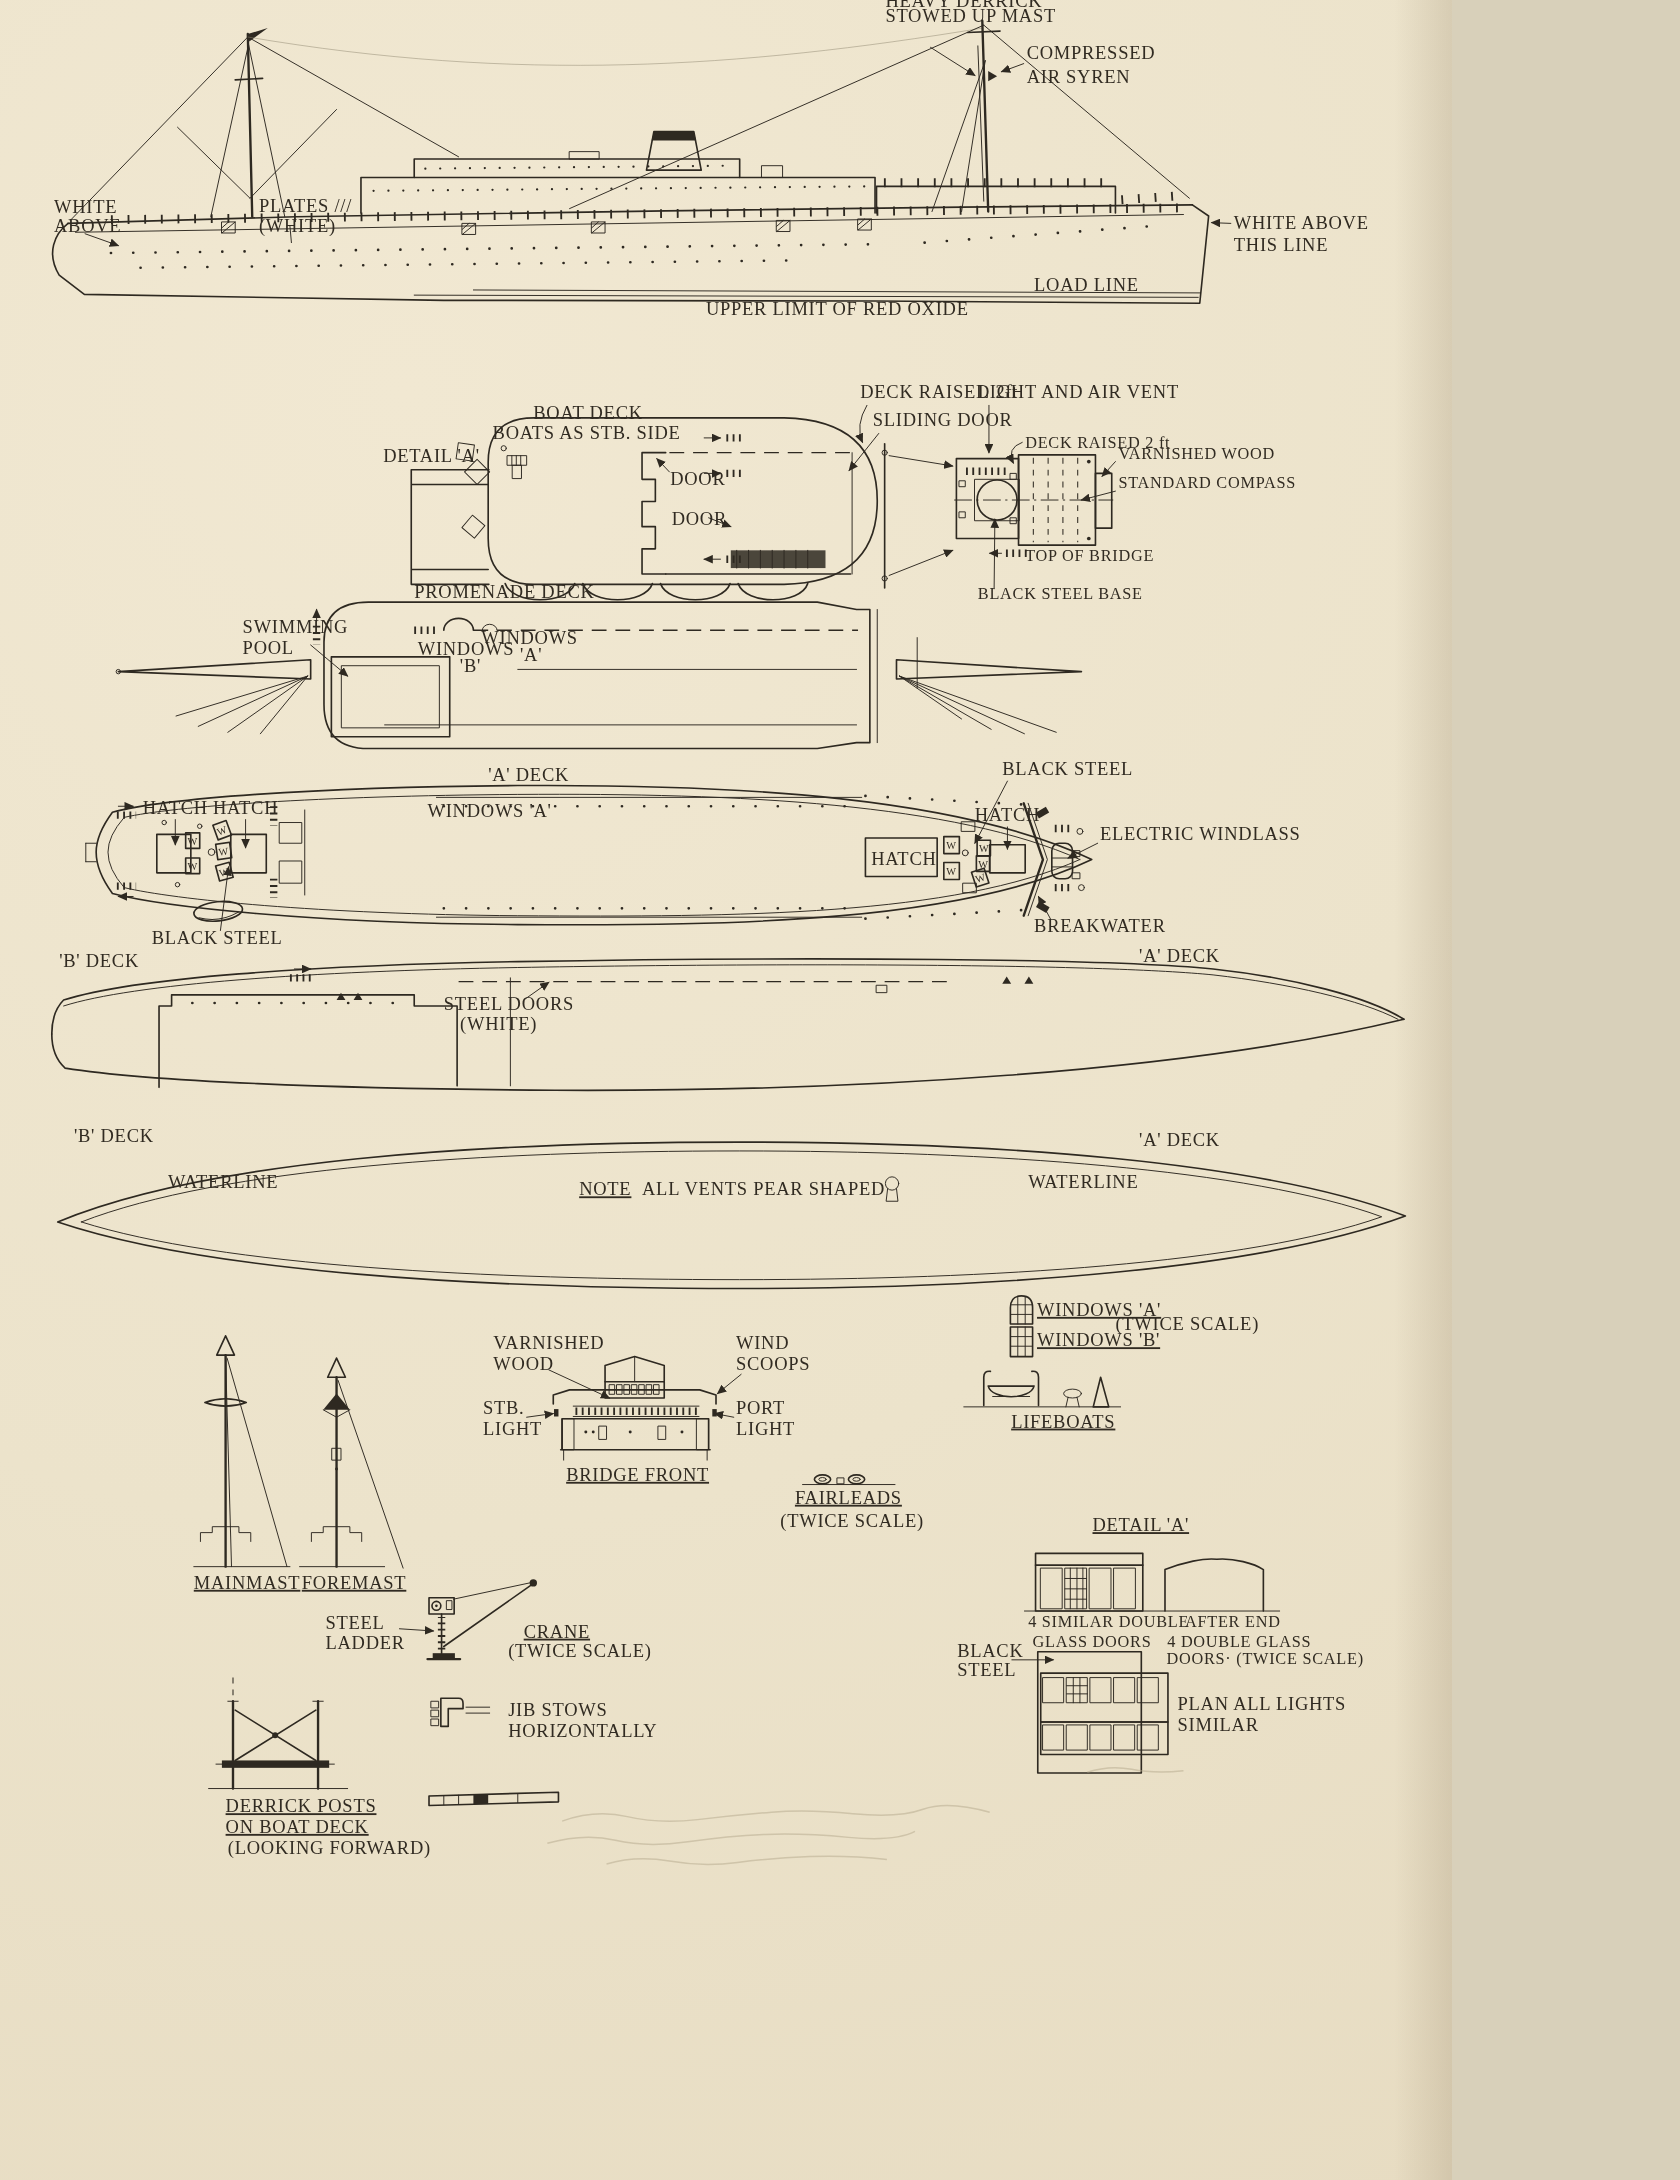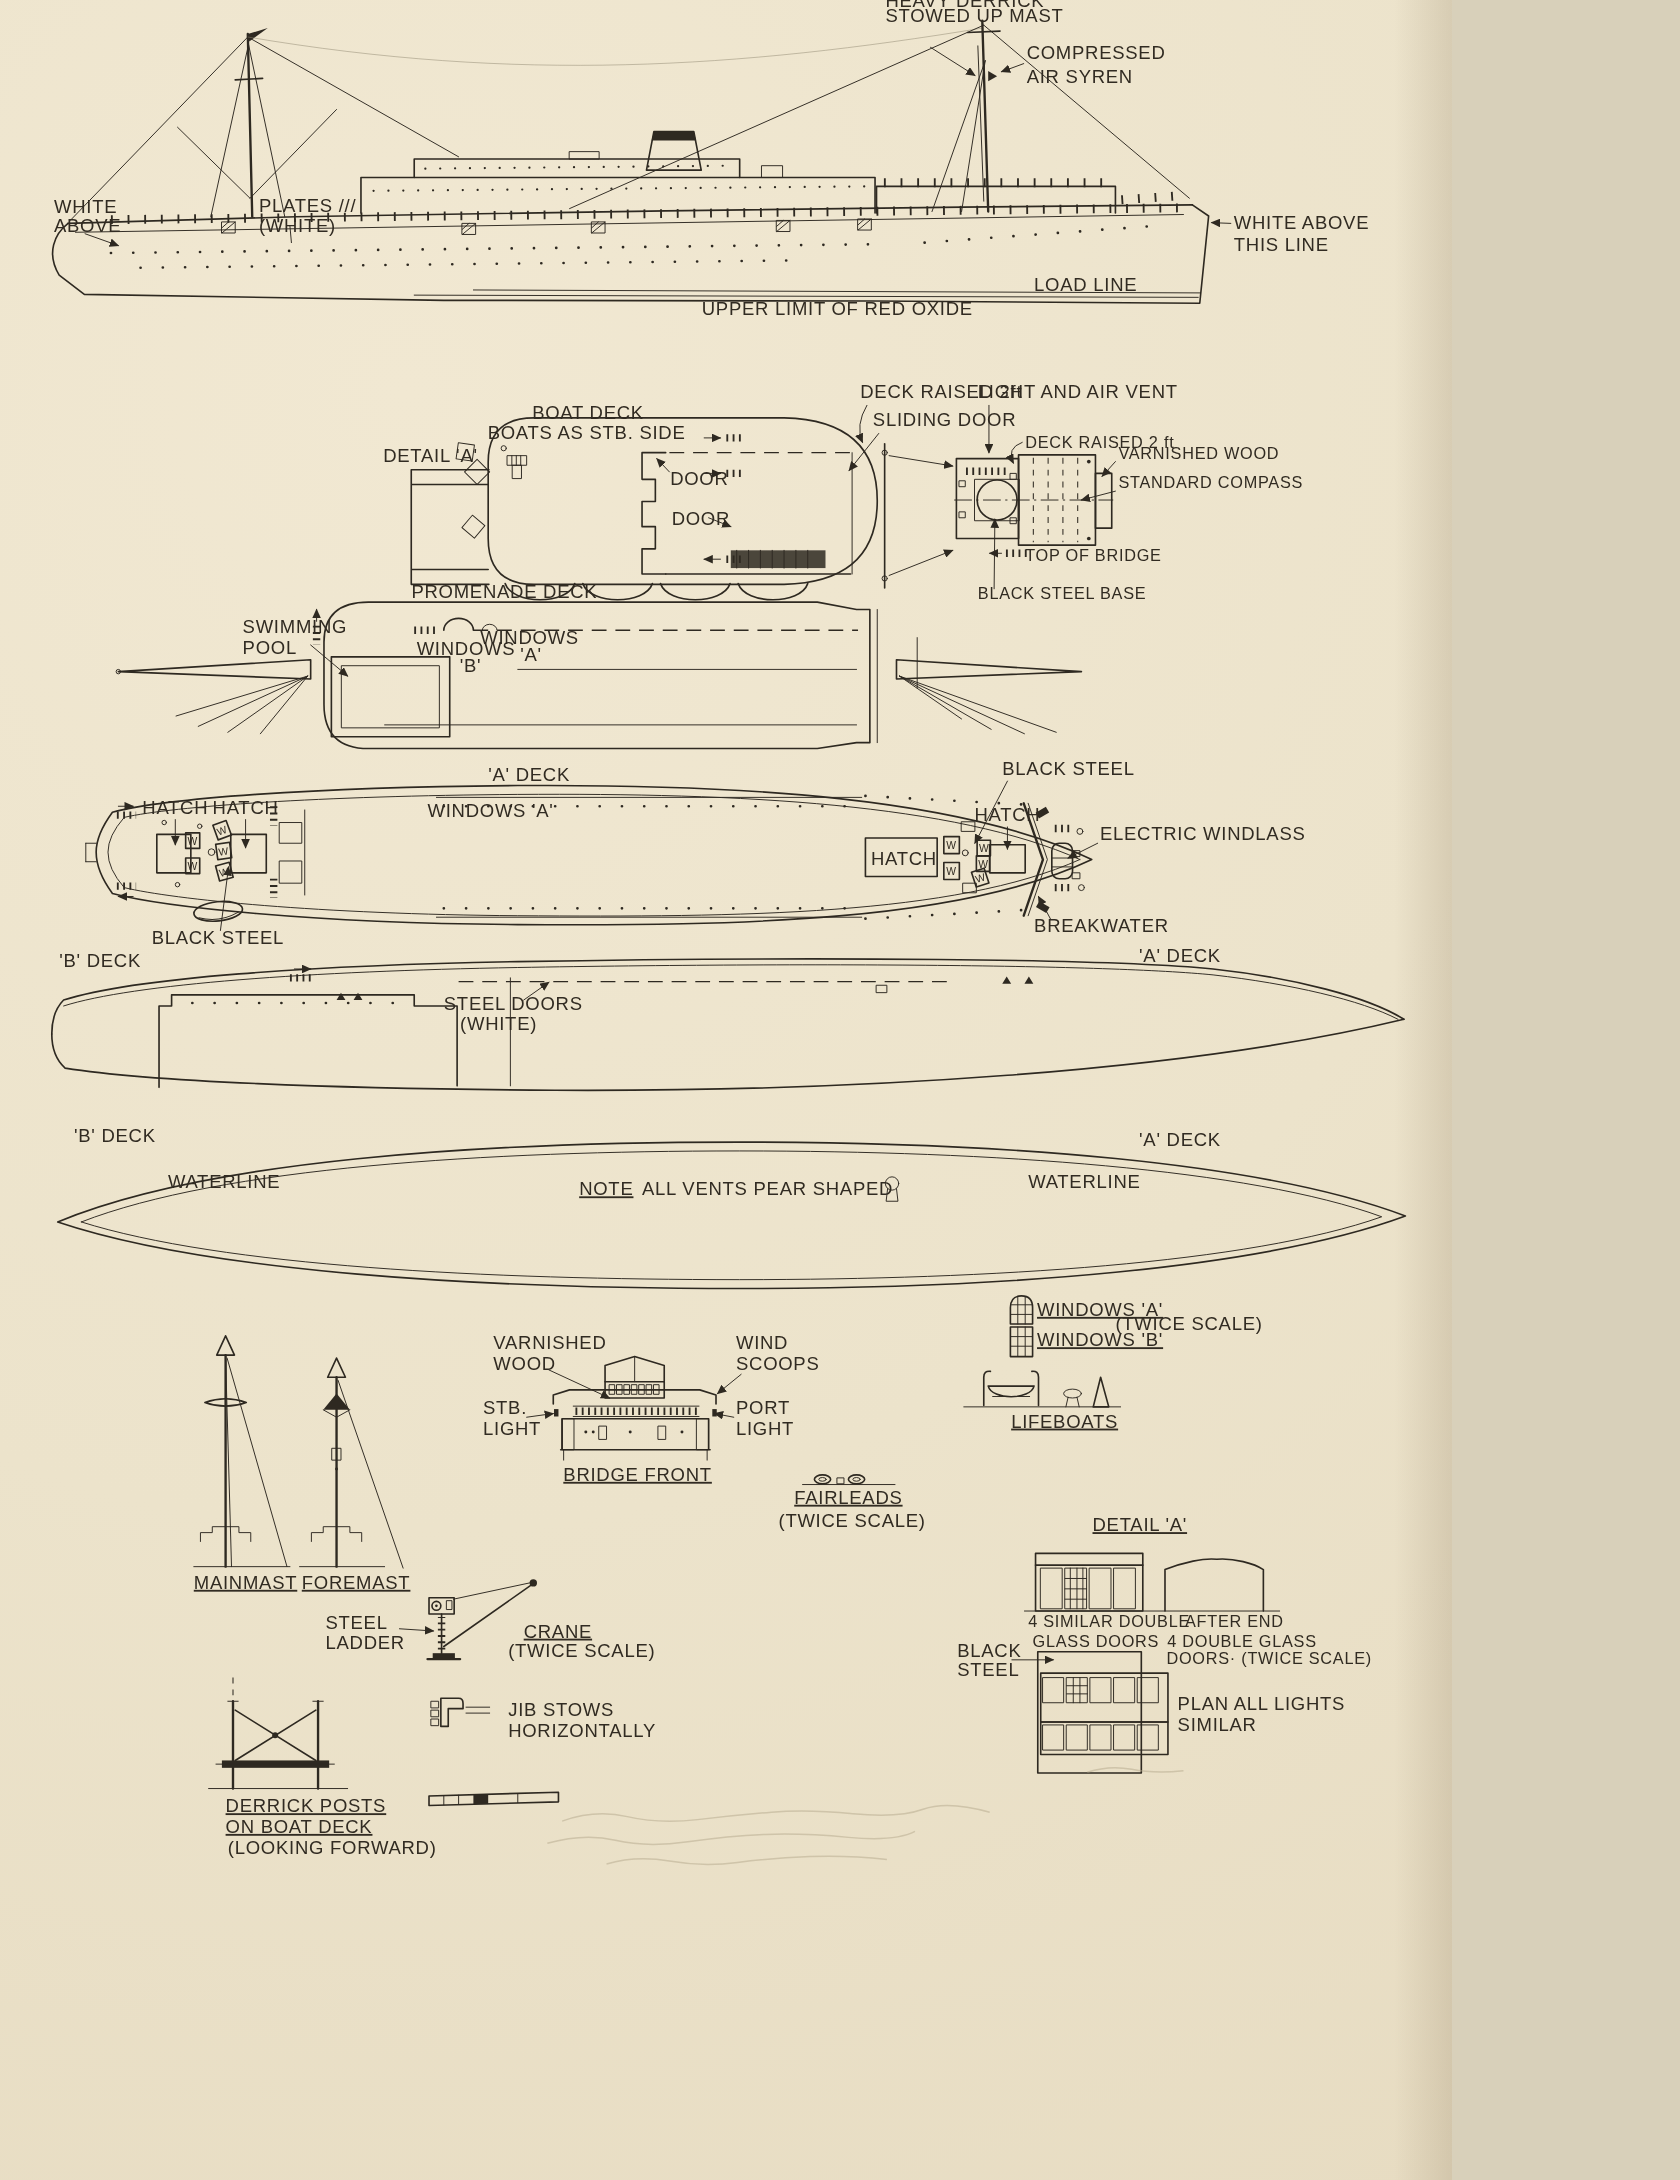--- a/index.html
+++ b/index.html
@@ -1,21 +1,21 @@
 <!DOCTYPE html>
 <html style="font-size:13.7px"><head>
 <meta charset="utf-8">
 <style>
   html,body{margin:0;padding:0;background:#d8d0ba;}
   #page{
     position:relative;width:1452px;height:2180px;overflow:hidden;
     background:
       linear-gradient(to right, rgba(120,100,70,0) 96%, rgba(120,100,70,.18) 100%),
       radial-gradient(circle at 28% 18%, #f1e8d2 0%, #ece3cb 55%, #e7dcc2 100%);
-    font-family:Liberation Sans, sans-serif;
+    font-family:Liberation Serif, serif;
   }
   svg{display:block;position:absolute;inset:0;}
   .ln{fill:none;stroke:#2e2921;stroke-width:2.2;stroke-linecap:round;stroke-linejoin:round;}
   .lt{fill:none;stroke:#2e2921;stroke-width:1.3;stroke-linecap:round;stroke-linejoin:round;}
   .lk{fill:none;stroke:#2e2921;stroke-width:3.2;stroke-linecap:round;stroke-linejoin:round;}
   .fillink{fill:#2e2921;stroke:none;}
   .dots{fill:none;stroke:#2e2921;stroke-width:3.6;stroke-linecap:round;stroke-dasharray:.1 30;}
   .dotsf{fill:none;stroke:#2e2921;stroke-width:3;stroke-linecap:round;stroke-dasharray:.1 20;}
   .dash{fill:none;stroke:#2e2921;stroke-width:1.8;stroke-dasharray:20 12;}
   .dashs{fill:none;stroke:#2e2921;stroke-width:1.4;stroke-dasharray:8 8;}

